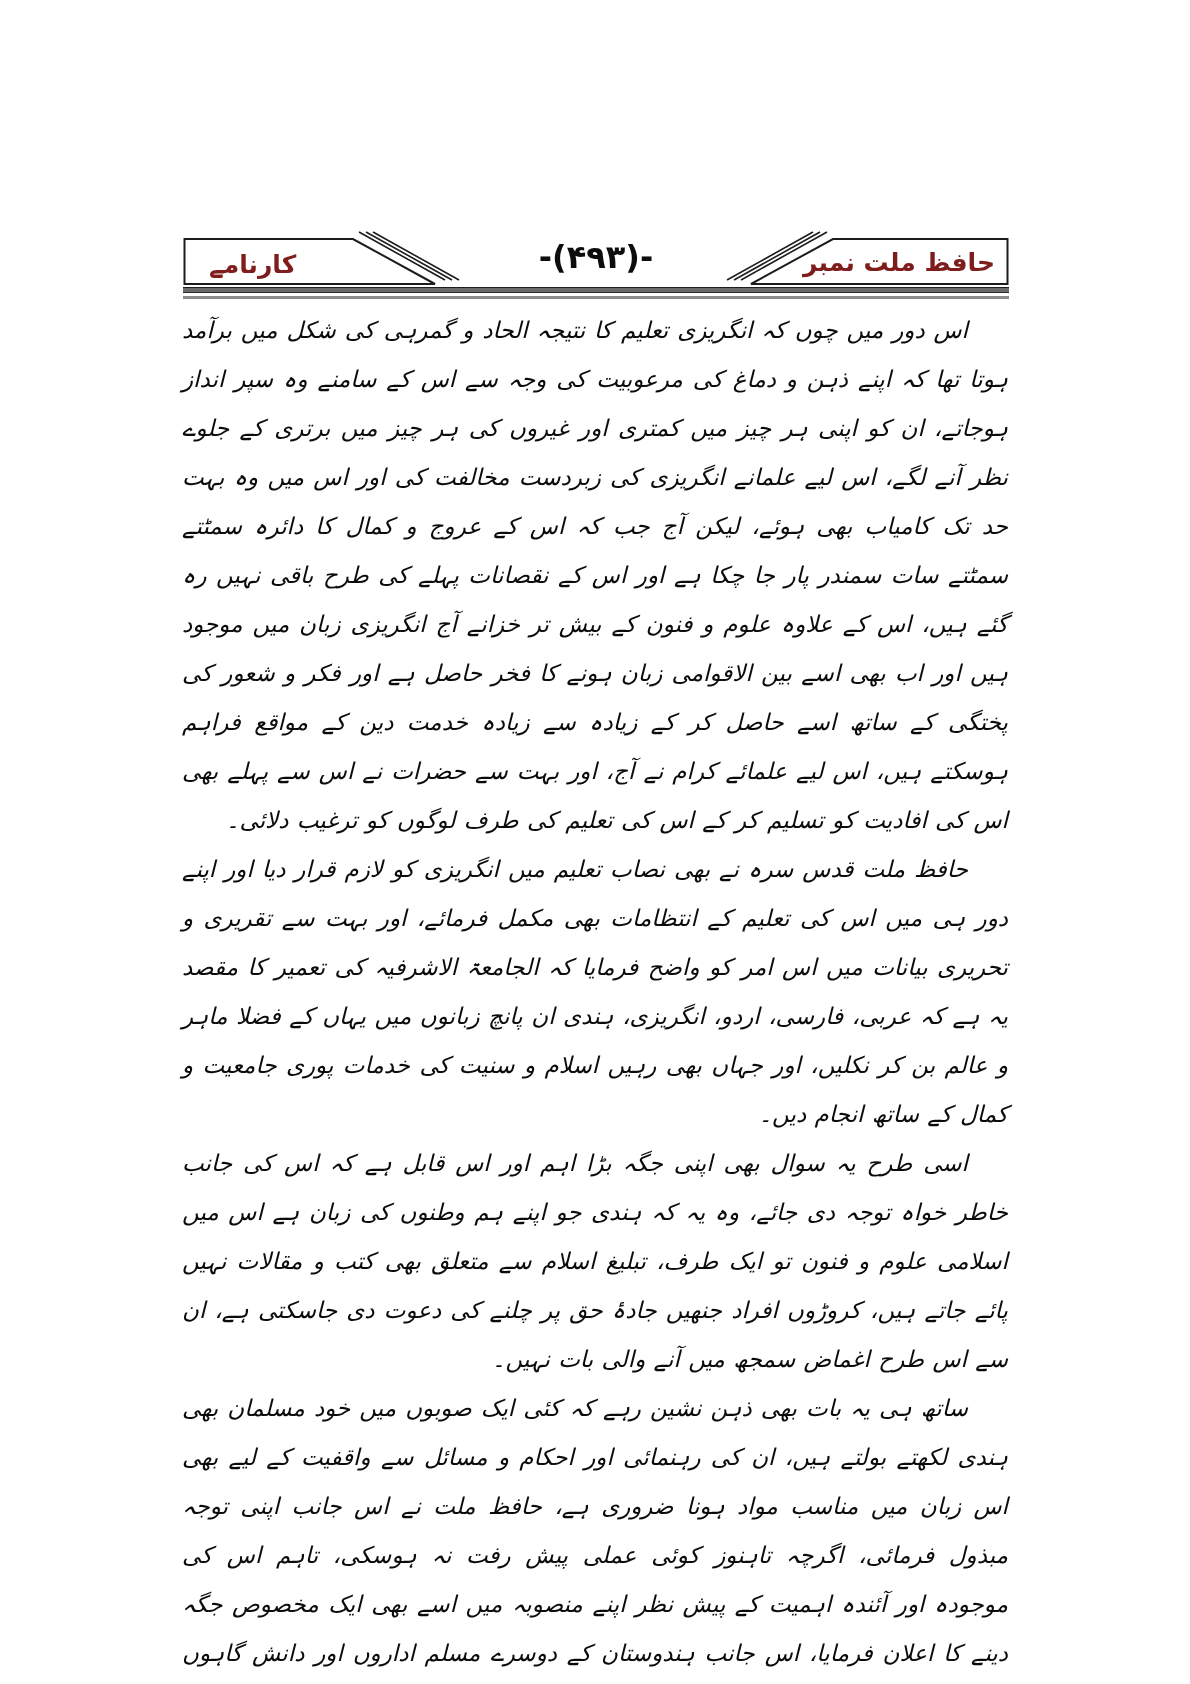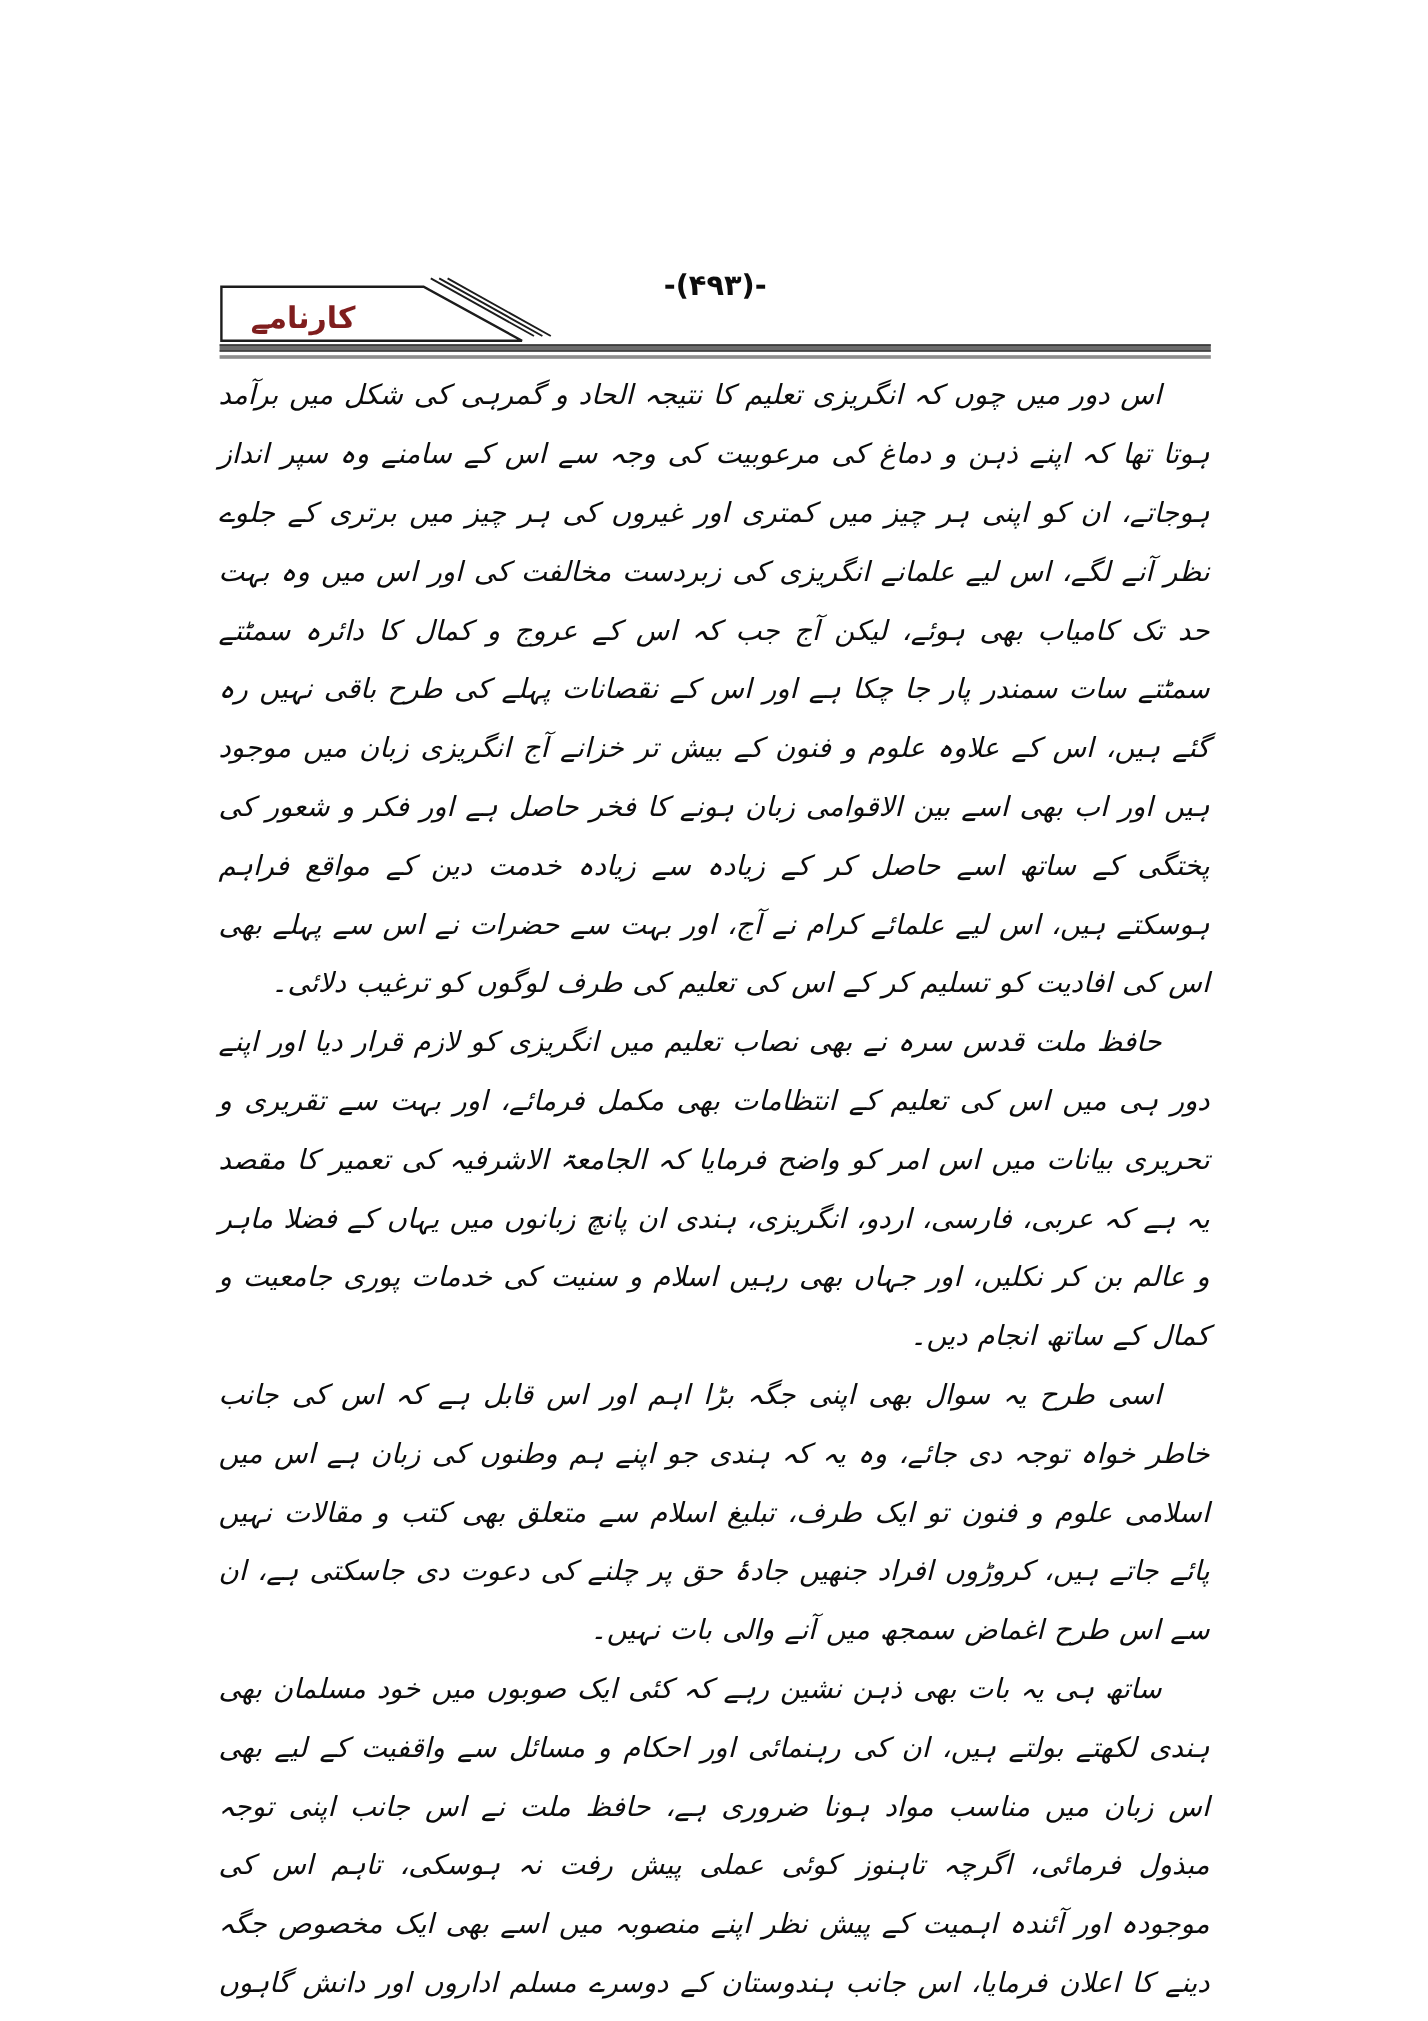--- a/index.html
+++ b/index.html
@@ -24,23 +24,23 @@
     line-height: 1;
     white-space: nowrap;
     color: #7f1d1d;
   }
   .hdr-left  { left: 0;  width: 280px; }
   .hdr-right { right: 0; width: 300px; }
   .hdr-left  .hdr-label { left: 26px;  top: 26px; }
   .hdr-right .hdr-label { right: 14px; top: 24px; }
   .page-num {
     position: absolute;
-    top: 2px; left: 50%;
+    top: 16px; left: 50%;
     transform: translateX(-50%);
-    font-size: 24px;
+    font-size: 32px;
     font-weight: bold;
     letter-spacing: 1px;
     white-space: nowrap;
   }
   
   .hdr-rule { position: absolute; top: 287px; left: 183px; width: 826px; }
   .hdr-rule .r1 { height: 4px; background: #6b6b6b; border-top: 1.5px solid #1e1e1e; border-bottom: 1px solid #2a2a2a; }
   .hdr-rule .r2 { height: 2.5px; background: #8d8d8d; margin-top: 3px; }
   
   .body-text {
@@ -57,20 +57,29 @@
   }
   .body-text p { margin: 0; text-indent: 40px; font-style: italic; }
 </style>
 </head>
 <body>
 
 <div class="page">
 
   <div class="header">
 
+    <div class="hdr-box hdr-right">
+      <svg width="300" height="62" viewBox="0 0 300 62">
+        <path d="M 298.5,58 L 298.5,13 L 124,13 L 42,58 Z" fill="none" stroke="#1c1c1c" stroke-width="2"></path>
+        <line x1="118" y1="6" x2="32" y2="54" stroke="#1c1c1c" stroke-width="1.6"></line>
+        <line x1="111" y1="6" x2="25" y2="54" stroke="#1c1c1c" stroke-width="1.6"></line>
+        <line x1="104" y1="6" x2="18" y2="54" stroke="#1c1c1c" stroke-width="1.6"></line>
+      </svg>
+      <span class="hdr-label" dir="rtl">حافظ ملت نمبر</span>
+    </div>
 
     <div class="page-num" dir="rtl">-(۴۹۳)-</div>
 
     <div class="hdr-box hdr-left">
       <svg width="280" height="62" viewBox="0 0 280 62">
         <path d="M 1.5,58 L 1.5,13 L 170,13 L 252,58 Z" fill="none" stroke="#1c1c1c" stroke-width="2"></path>
         <line x1="176" y1="6" x2="262" y2="54" stroke="#1c1c1c" stroke-width="1.6"></line>
         <line x1="183" y1="6" x2="269" y2="54" stroke="#1c1c1c" stroke-width="1.6"></line>
         <line x1="190" y1="6" x2="276" y2="54" stroke="#1c1c1c" stroke-width="1.6"></line>
       </svg>

